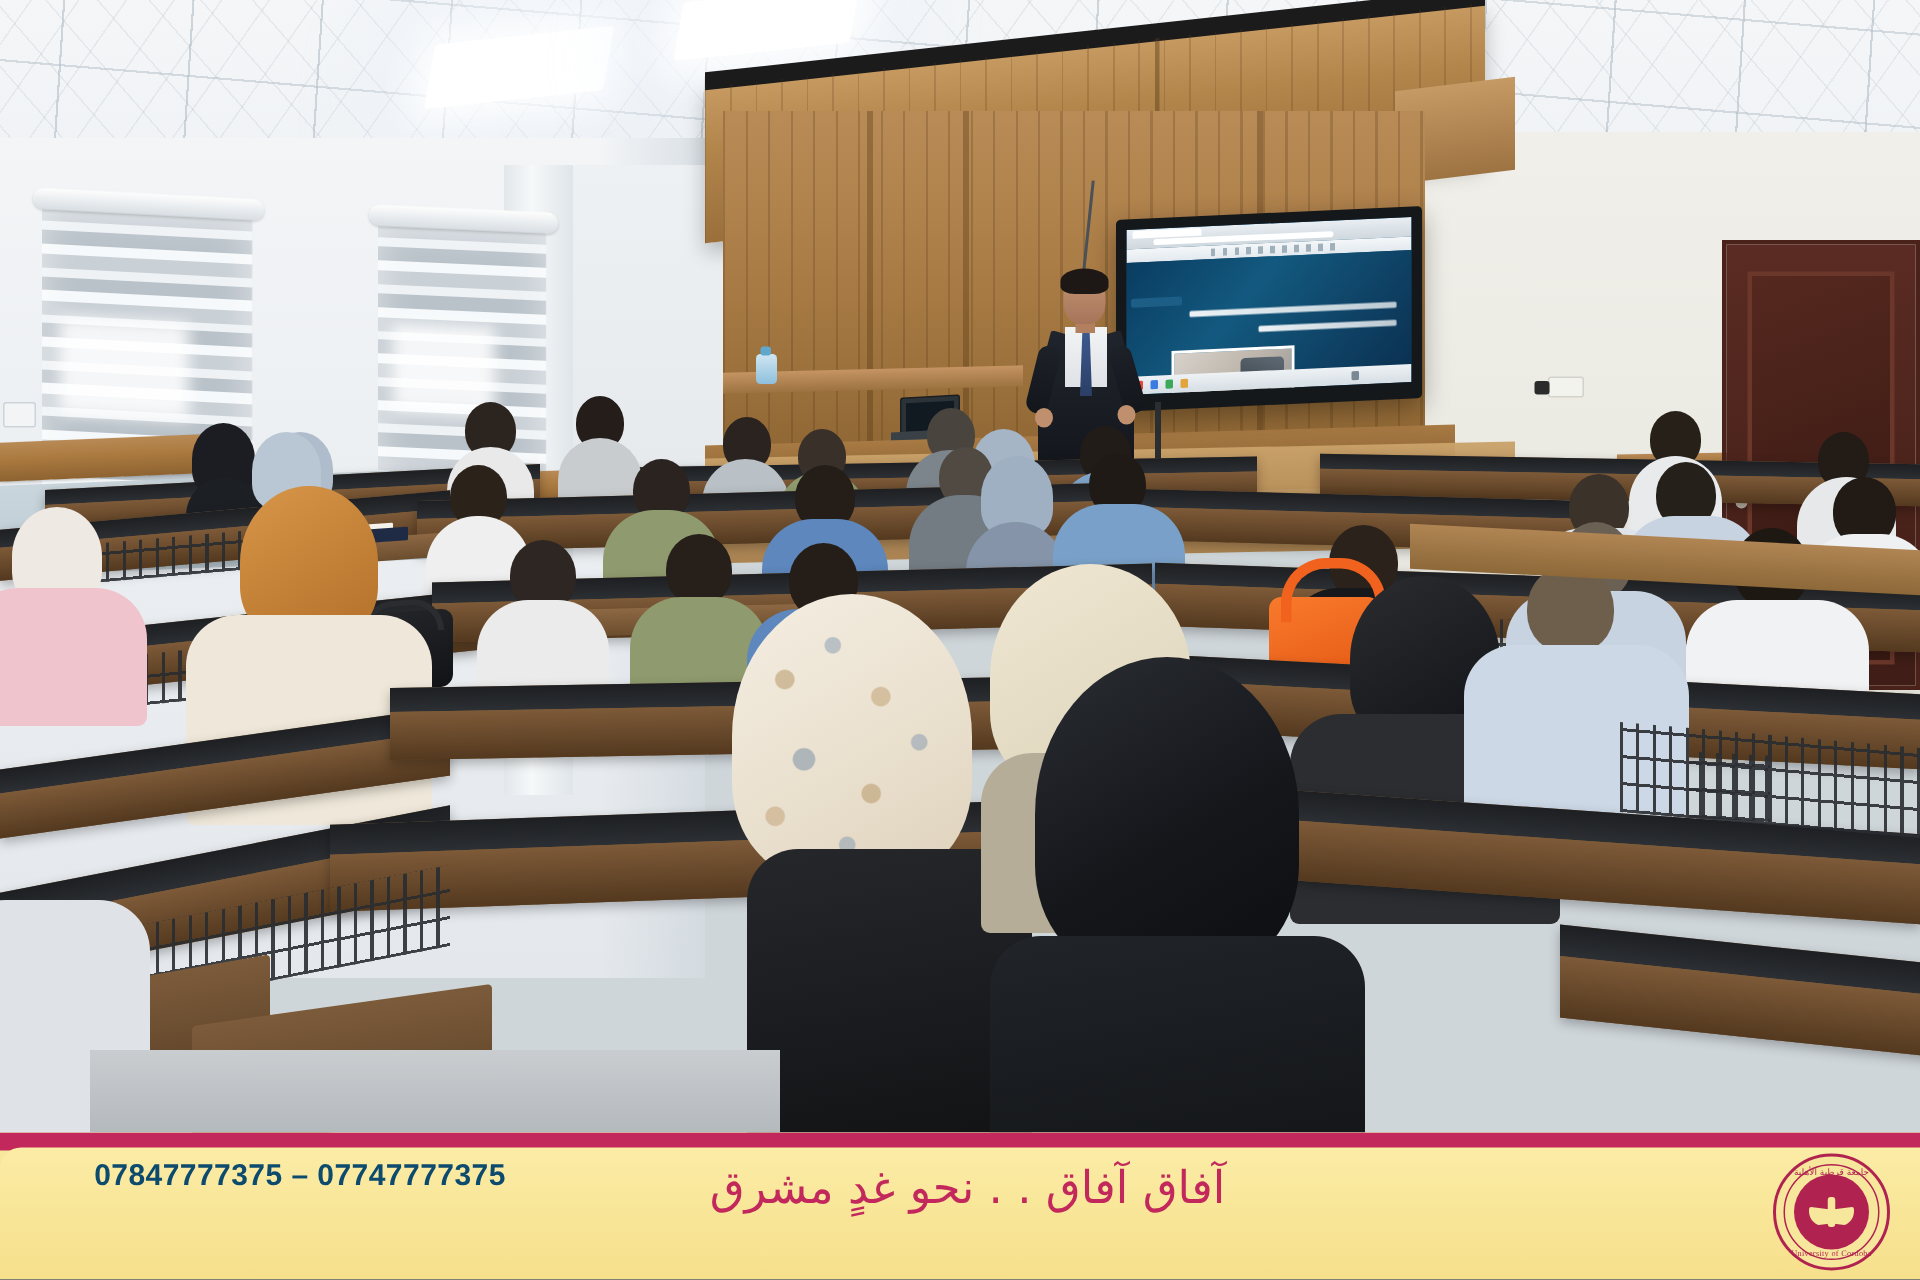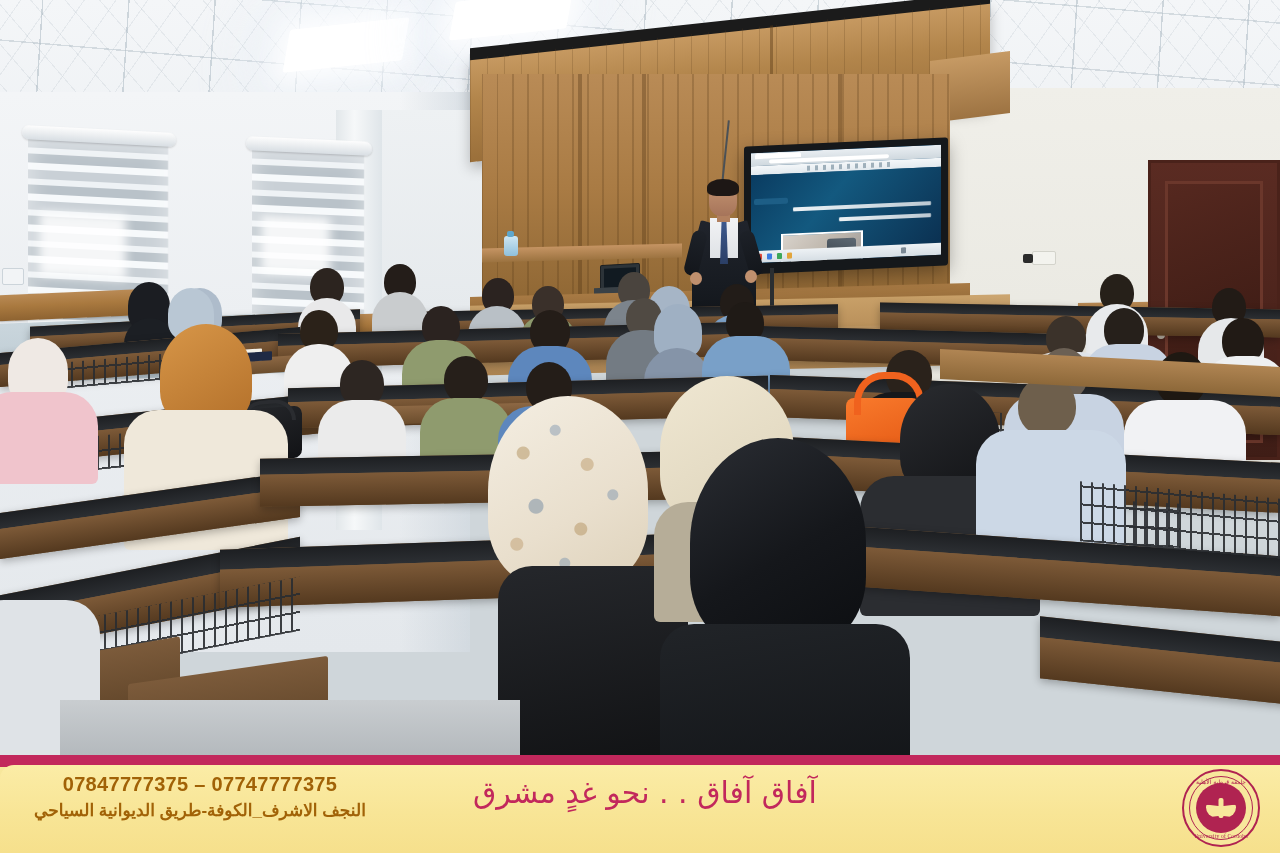--- a/index.html
+++ b/index.html
@@ -363,21 +363,21 @@
   }
   .banner-body{
     position:absolute;left:0;top:10px;width:1280px;height:88px;
     background:linear-gradient(180deg,#fbeca6 0%,#f8e596 55%,#f6e08c 100%);
     border-top-left-radius:14px;
     border-top-right-radius:0px;
   }
   .contact{
     position:absolute;left:0;top:18px;width:400px;
     text-align:center;
-    color:#a16207;
+    color:#0c4a6e;
   }
   .contact .phones{
     font-size:20px;font-weight:bold;letter-spacing:.3px;
     white-space:nowrap;
   }
   .contact .addr{
     font-size:17px;font-weight:bold;margin-top:4px;direction:rtl;
     white-space:nowrap;
   }
   .slogan{
@@ -793,21 +793,20 @@
       <div style="position:absolute;left:940px;top:58px;width:340px;height:30px;background:linear-gradient(180deg,#b08553,#8d6839);transform:skewY(3deg);"></div>
     </div>
   </div>
 
   <div class="banner">
     <div class="banner-top"></div>
     <div class="banner-body"></div>
 
     <div class="contact">
       <div class="phones">07847777375 – 07747777375</div>
-      <div class="addr">النجف الاشرف_الكوفة-طريق الديوانية السياحي</div>
     </div>
 
     <div class="slogan">آفاق آفاق . . نحو غدٍ مشرق</div>
 
 
     <div class="seal">
       <div class="ring"></div>
       <div class="ar">جامعة قرطبة الأهلية</div>
       <div class="inner">
         <div class="torch"></div>

